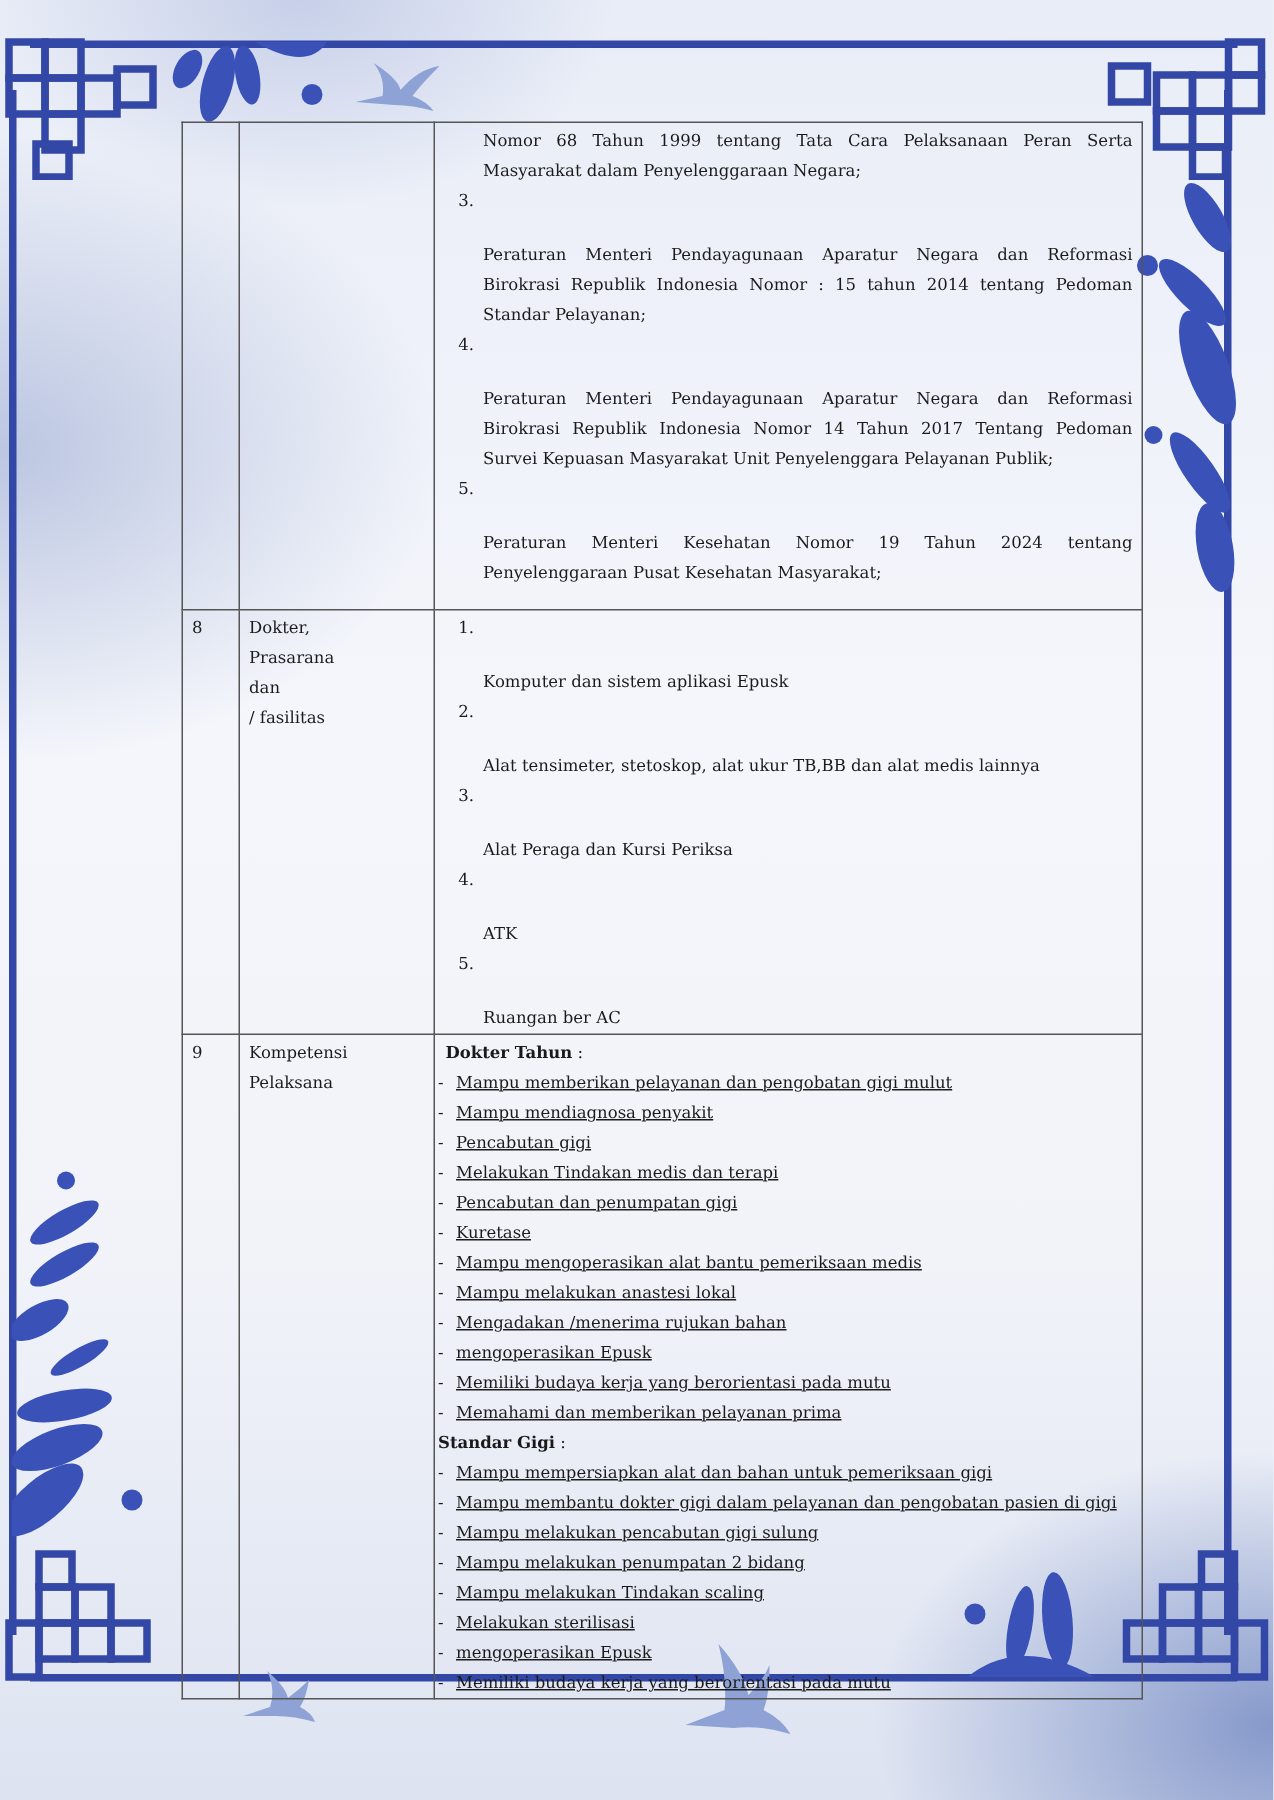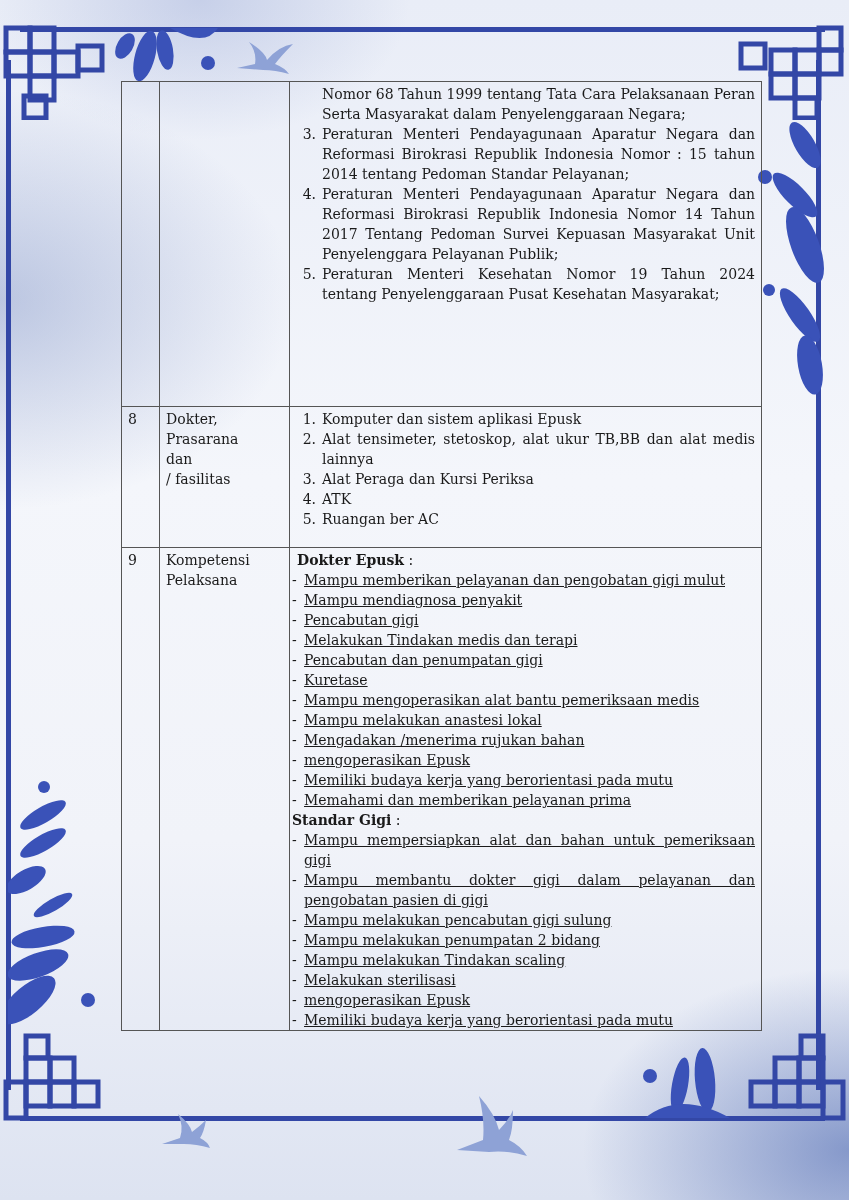--- a/index.html
+++ b/index.html
@@ -17,28 +17,28 @@
       radial-gradient(ellipse 300px 200px at 200px 0px, rgba(120,140,200,0.3), transparent 70%),
       linear-gradient(180deg, #e9edf7 0%, #f4f6fb 40%, #f1f3f9 70%, #dde3f1 100%);
   }
   .frame-line { position: absolute; background: #3347a6; }
   .deco { position: absolute; }
   .table-wrap {
     position: absolute; left: 121px; top: 81px; width: 640px; height: 1027px;
   }
   table {
     border-collapse: collapse; width: 640px; height: 881px;
-    table-layout: fixed; font-size: 14px; line-height: 20px;
+    table-layout: fixed; font-size: 11px; line-height: 20px;
   }
   td { border: 1px solid #555; vertical-align: top; padding: 2px 6px 0 6px; }
   col.c1 { width: 38px; } col.c2 { width: 130px; } col.c3 { width: 472px; }
   .num-list { margin: 0; padding: 0; list-style: none; }
   .num-list li { display: flex; text-align: justify; }
   .num-list li .n { width: 26px; flex: none; text-align: right; padding-right: 6px; box-sizing: border-box; }
-  .num-list li .t { flex: 1; text-align: justify; }
+  .num-list li .t { flex: 1; text-align: justify; margin-top: 36px; }
   .cont { padding-left: 26px; text-align: justify; }
   .dash-list { margin: 0; padding: 0; list-style: none; }
   .dash-list li { display: flex; }
   .dash-list li .d { width: 12px; flex: none; }
   .dash-list li .t { flex: 1; text-align: justify; text-decoration: underline; }
   .heading { font-weight: bold; }
   .row-top td { height: 322px; }
   .row-8 td { height: 138px; }
 </style>
 </head>
@@ -218,21 +218,21 @@
         </ul>
       </td>
     </tr>
     <tr>
       <td>9</td>
       <td>
         <div>Kompetensi</div>
         <div>Pelaksana</div>
       </td>
       <td style="padding-left:2px;">
-        <div style="padding-left:5px;"><span class="heading">Dokter Epusk</span><span> :</span></div>
+        <div style="padding-left:5px;"><span class="heading">Dokter Tahun</span><span> :</span></div>
         <ul class="dash-list">
           <li>
                 <span class="d">-</span>
                 <span class="t">Mampu memberikan pelayanan dan pengobatan gigi mulut</span>
               </li>
           <li>
                 <span class="d">-</span>
                 <span class="t">Mampu mendiagnosa penyakit</span>
               </li>
           <li>

